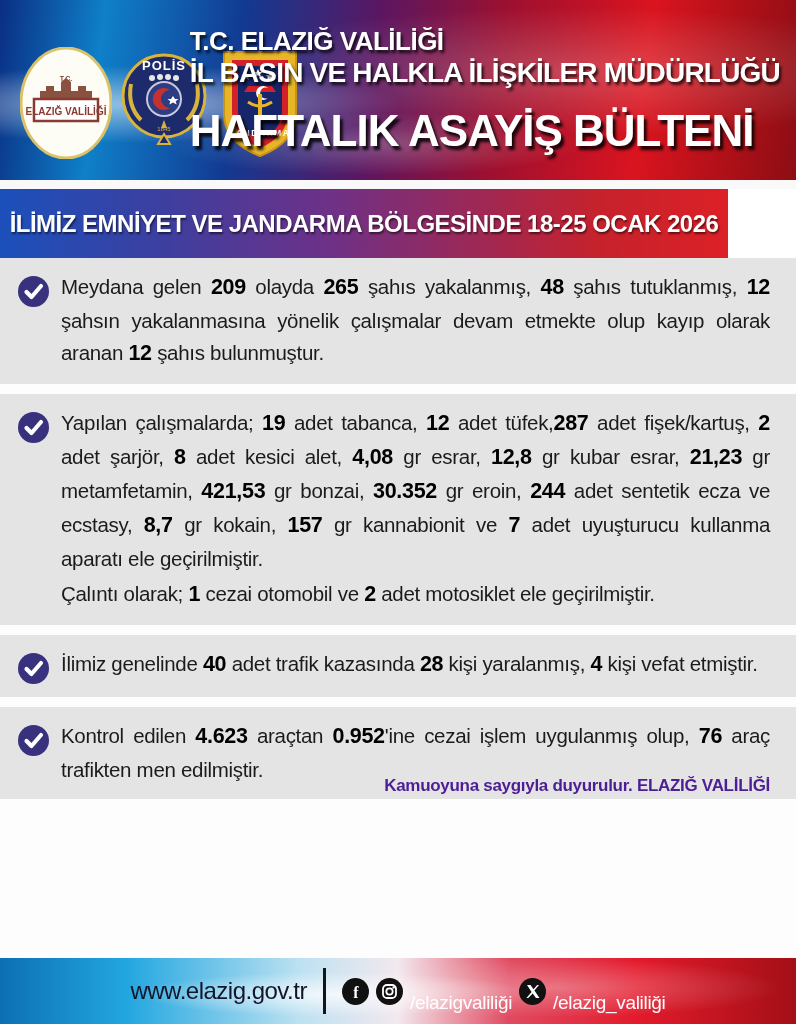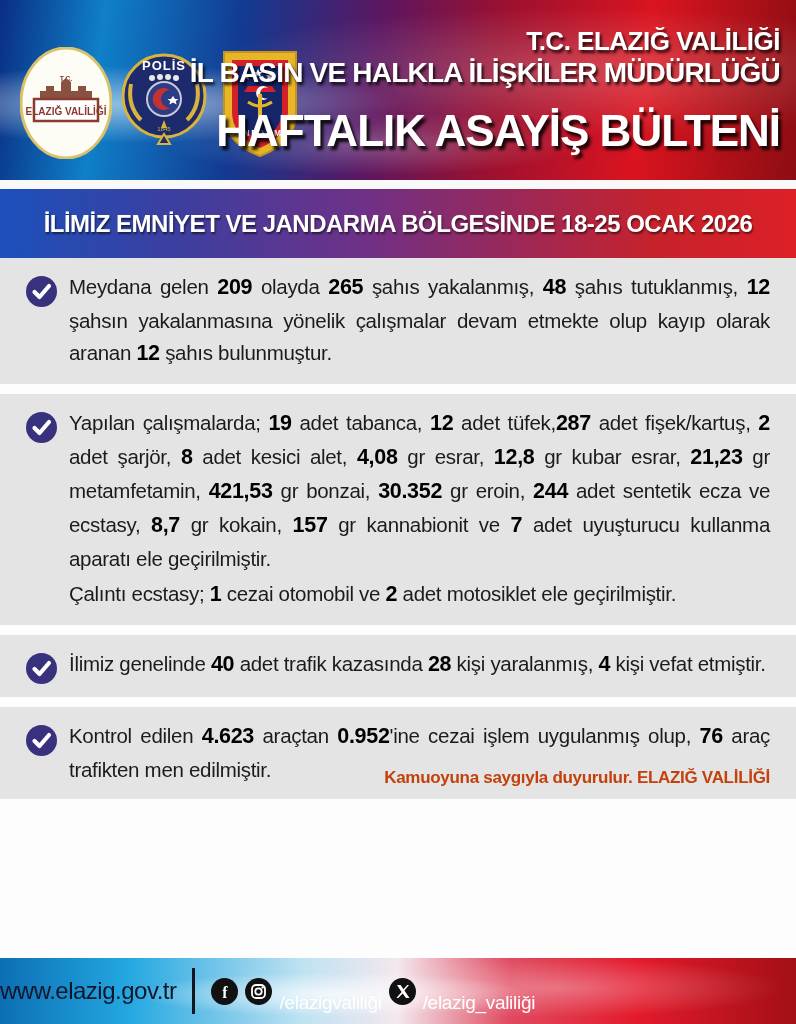--- a/index.html
+++ b/index.html
@@ -14,71 +14,71 @@
     position:absolute;left:0;top:0;width:796px;height:180px;
     background:
       radial-gradient(ellipse 380px 55px at 17% 58%, rgba(255,255,255,.55), transparent 70%),
       radial-gradient(ellipse 520px 90px at 72% 40%, rgba(255,255,255,.22), transparent 72%),
       radial-gradient(ellipse 300px 45px at 47% 80%, rgba(255,255,255,.25), transparent 70%),
       linear-gradient(97deg,#0a2e83 0%,#0f80c9 13%,#123a92 30%,#5c1660 47%,#9c1030 62%,#da141f 80%,#8d0d13 100%);
   }
   .logos{position:absolute;left:20px;top:44px;display:flex;align-items:center;gap:9px;}
   .logo{display:block;}
   .header-text{
-    position:absolute;right:16px;top:26px;text-align:right;color:#fff;
+    position:absolute;right:16px;top:26px;color:#fff;
   }
   .header-text .h1{
     font-size:26px;font-weight:bold;letter-spacing:-0.5px;
     text-shadow:2px 3px 3px rgba(0,0,0,.8);
   }
   .header-text .h2{
     font-size:28px;font-weight:bold;letter-spacing:-0.8px;
     text-shadow:2px 3px 3px rgba(0,0,0,.8);
   }
   .header-text .h3{
     font-size:44px;font-weight:bold;letter-spacing:-1px;margin-top:17px;
     text-shadow:3px 4px 3px rgba(0,0,0,.85);
   }
   .white-band{position:absolute;left:0;top:180px;width:796px;height:9px;background:#f9f9f9;}
   
   .banner{
-    position:absolute;left:0;top:189px;width:796px;height:69px;
+    position:absolute;left:0;top:189px;width:728px;height:69px;
     background:linear-gradient(90deg,#1c50bb 0%,#3c3fa0 22%,#6d3188 45%,#9c2857 65%,#c6222c 82%,#dc2026 100%);
     color:#fff;text-align:center;display:flex;flex-direction:column;justify-content:center;
   }
   .banner .b1{font-size:24px;font-weight:bold;letter-spacing:-0.5px;text-shadow:1px 2px 2px rgba(0,0,0,.55);}
   .banner .b2{font-size:24px;font-weight:bold;letter-spacing:-0.5px;margin-top:3px;text-shadow:1px 2px 2px rgba(0,0,0,.55);}
   
   .body{
     position:absolute;left:0;top:258px;width:796px;height:700px;background:#fdfdfd;
   }
   .section{
-    background:#e4e4e4;margin-bottom:10px;padding:13px 26px 13px 26px;position:relative;
+    background:#e4e4e4;margin-bottom:10px;padding:13px 26px 13px 18px;position:relative;
   }
   .row{display:flex;align-items:flex-start;}
   .row + .row{margin-top:2px;}
   .check{flex:0 0 31px;width:31px;height:31px;margin:5px 12px 0 0;}
   .row.noicon{padding-left:43px;}
   .row p{
     flex:1;margin:0;font-size:20.5px;line-height:1.58;color:#1b1b1b;
     text-align:justify;letter-spacing:-0.3px;
   }
   .row p .num{font-weight:bold;color:#000;font-size:21.5px;}
   .note{
-    position:absolute;right:26px;bottom:11px;color:#c2410c;
+    position:absolute;right:26px;bottom:3px;color:#4c1d95;
     font-size:17px;font-weight:bold;letter-spacing:-0.3px;
   }
   
   .footer{
     position:absolute;left:0;top:958px;width:796px;height:66px;
     background:
       radial-gradient(ellipse 260px 30px at 42% 55%, rgba(255,255,255,.75), transparent 75%),
       radial-gradient(ellipse 300px 40px at 70% 45%, rgba(255,255,255,.3), transparent 75%),
       linear-gradient(90deg,#0c6fb4 0%,#23a7e0 16%,#bfe2f2 38%,#f3e8ee 50%,#e04a60 64%,#e31a2c 80%,#a30f16 100%);
-    display:flex;align-items:center;gap:16px;
+    display:flex;align-items:center;justify-content:center;gap:16px;
   }
   .site{font-size:24px;color:#13162b;letter-spacing:-0.5px;}
   .vline{width:3px;height:46px;background:#14141c;}
   .socials{display:flex;align-items:center;gap:7px;}
   .sicon{width:27px;height:27px;display:block;}
   .handle{color:#fff;font-size:19px;letter-spacing:-0.3px;margin-top:24px;}
 </style>
 </head>
 <body>
 
@@ -154,21 +154,21 @@
 
     <div class="section">
       <div class="row">
         <svg class="check" viewBox="0 0 31 31">
           <circle cx="15.5" cy="15.5" r="15.5" fill="#38327e"></circle>
           <path d="M8.5 16 l5 5 l9.5 -11" stroke="#fff" stroke-width="4.2" fill="none" stroke-linecap="round" stroke-linejoin="round"></path>
         </svg>
         <p><span>Yapılan çalışmalarda; </span><span class="num">19</span><span> adet tabanca, </span><span class="num">12</span><span> adet tüfek,</span><span class="num">287</span><span> adet fişek/kartuş, </span><span class="num">2</span><span> adet şarjör, </span><span class="num">8</span><span> adet kesici alet, </span><span class="num">4,08</span><span> gr esrar, </span><span class="num">12,8</span><span> gr kubar esrar, </span><span class="num">21,23</span><span> gr metamfetamin, </span><span class="num">421,53</span><span> gr bonzai, </span><span class="num">30.352</span><span> gr eroin, </span><span class="num">244</span><span> adet sentetik ecza ve ecstasy, </span><span class="num">8,7</span><span> gr kokain, </span><span class="num">157</span><span> gr kannabionit ve </span><span class="num">7</span><span> adet uyuşturucu kullanma aparatı ele geçirilmiştir.</span></p>
       </div>
       <div class="row noicon">
-        <p><span>Çalıntı ecstasy;  </span><span class="num">1</span><span> cezai otomobil ve </span><span class="num">2</span><span> adet motosiklet ele geçirilmiştir.</span></p>
+        <p><span>Çalıntı olarak;  </span><span class="num">1</span><span> cezai otomobil ve </span><span class="num">2</span><span> adet motosiklet ele geçirilmiştir.</span></p>
       </div>
     </div>
 
 
     <div class="section">
       <div class="row">
         <svg class="check" viewBox="0 0 31 31">
           <circle cx="15.5" cy="15.5" r="15.5" fill="#38327e"></circle>
           <path d="M8.5 16 l5 5 l9.5 -11" stroke="#fff" stroke-width="4.2" fill="none" stroke-linecap="round" stroke-linejoin="round"></path>
         </svg>

